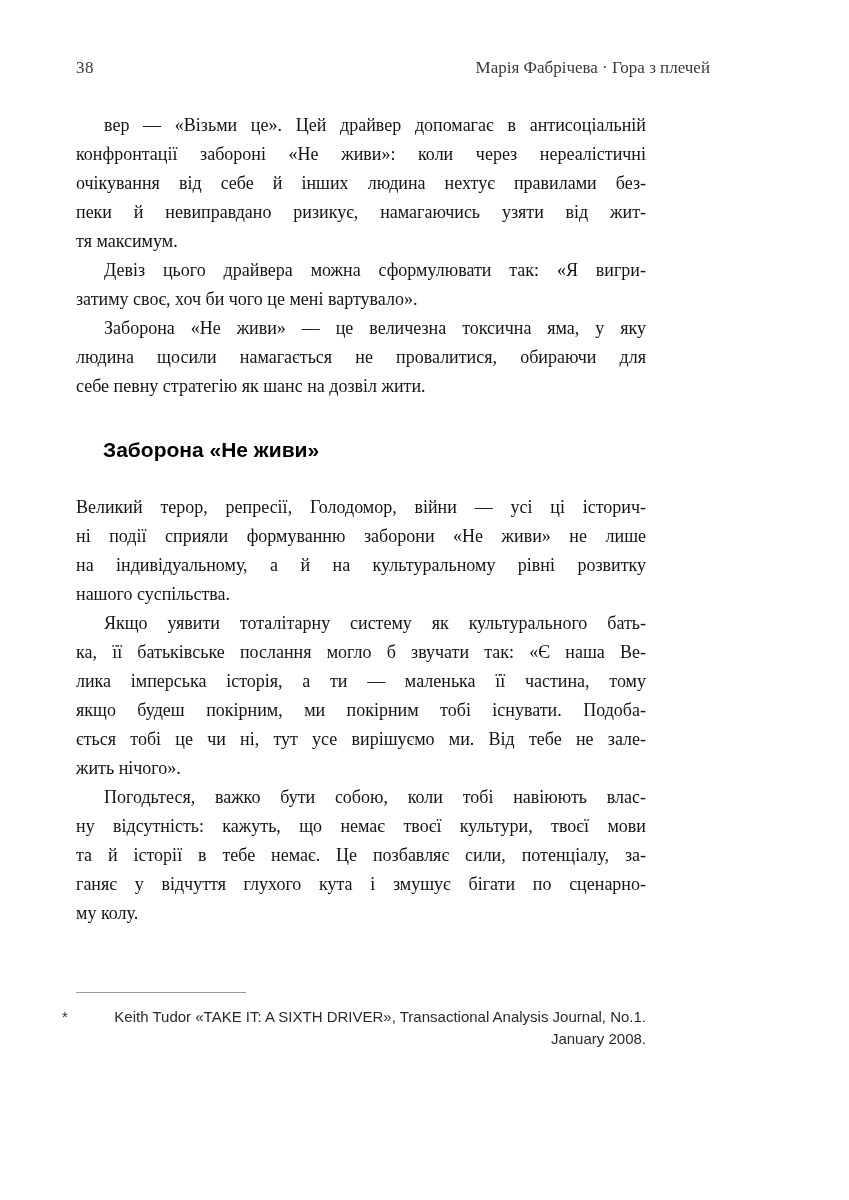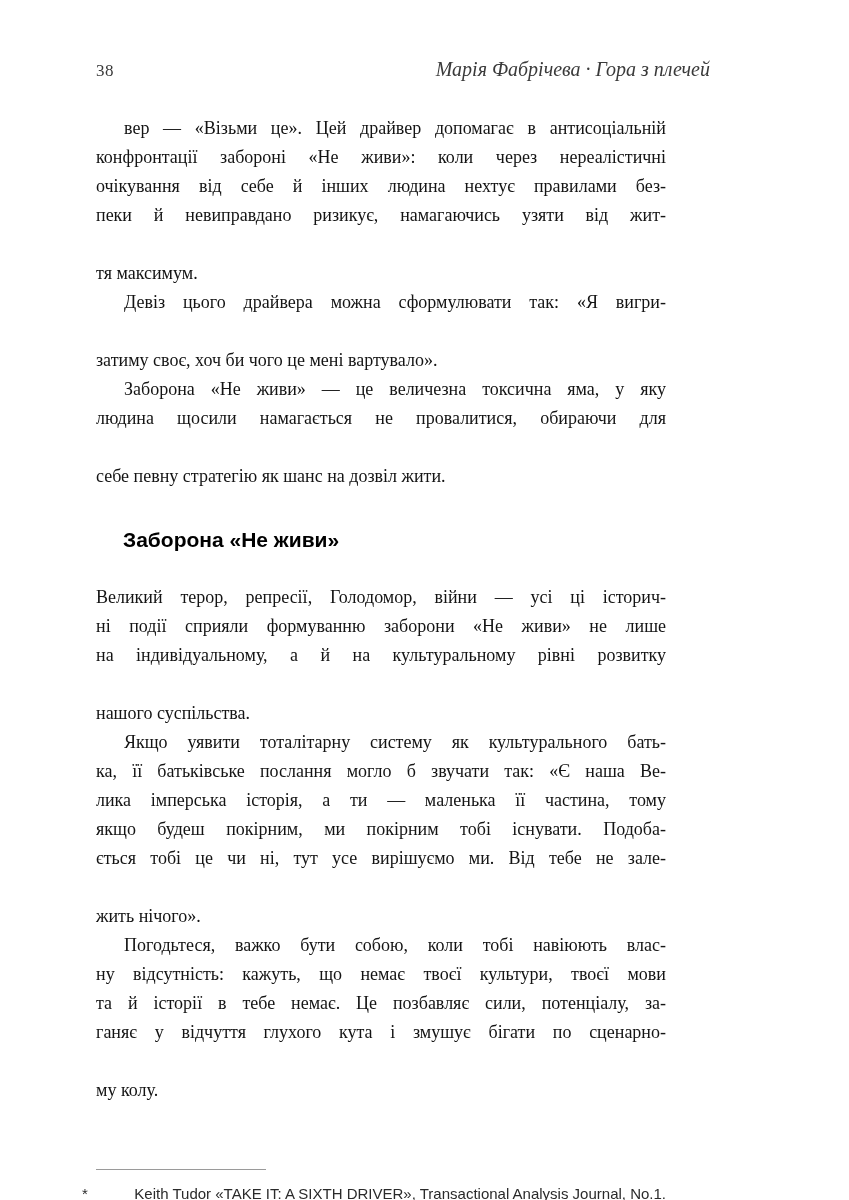--- a/index.html
+++ b/index.html
@@ -10,60 +10,58 @@
   body {
     width: 849px;
     height: 1200px;
     overflow: hidden;
     color: #1b1b1b;
   }
   .page {
     box-sizing: border-box;
     width: 849px;
     height: 1200px;
-    padding: 58px 139px 0 96px;
+    padding: 58px 139px 0 76px;
     background: #ffffff;
     font-family: "Liberation Serif", serif;
   }
   
   .running-head {
     display: flex;
     justify-content: space-between;
     align-items: baseline;
     font-size: 17px;
     color: #3a3a3a;
   }
   .rh-num {
     font-style: normal;
     font-size: 17px;
     letter-spacing: 0.5px;
   }
   .rh-title {
-    font-style: italic;
-    font-size: 20px;
+    font-size: 17px;
   }
   
   .body-text {
     margin-top: 33px;
     width: 570px;
     font-size: 18px;
     line-height: 29px;
     color: #141414;
   }
   .para {
     margin: 0;
   }
   .line {
     display: block;
     text-align: justify;
     text-align-last: justify;
   }
   .line.last {
     text-align-last: left;
-    margin-top: 29px;
   }
   .para.indent .line:first-child {
     text-indent: 28px;
   }
   
   .heading {
     font-family: "Liberation Sans", sans-serif;
     font-weight: bold;
     font-size: 21px;
     line-height: 34px;

